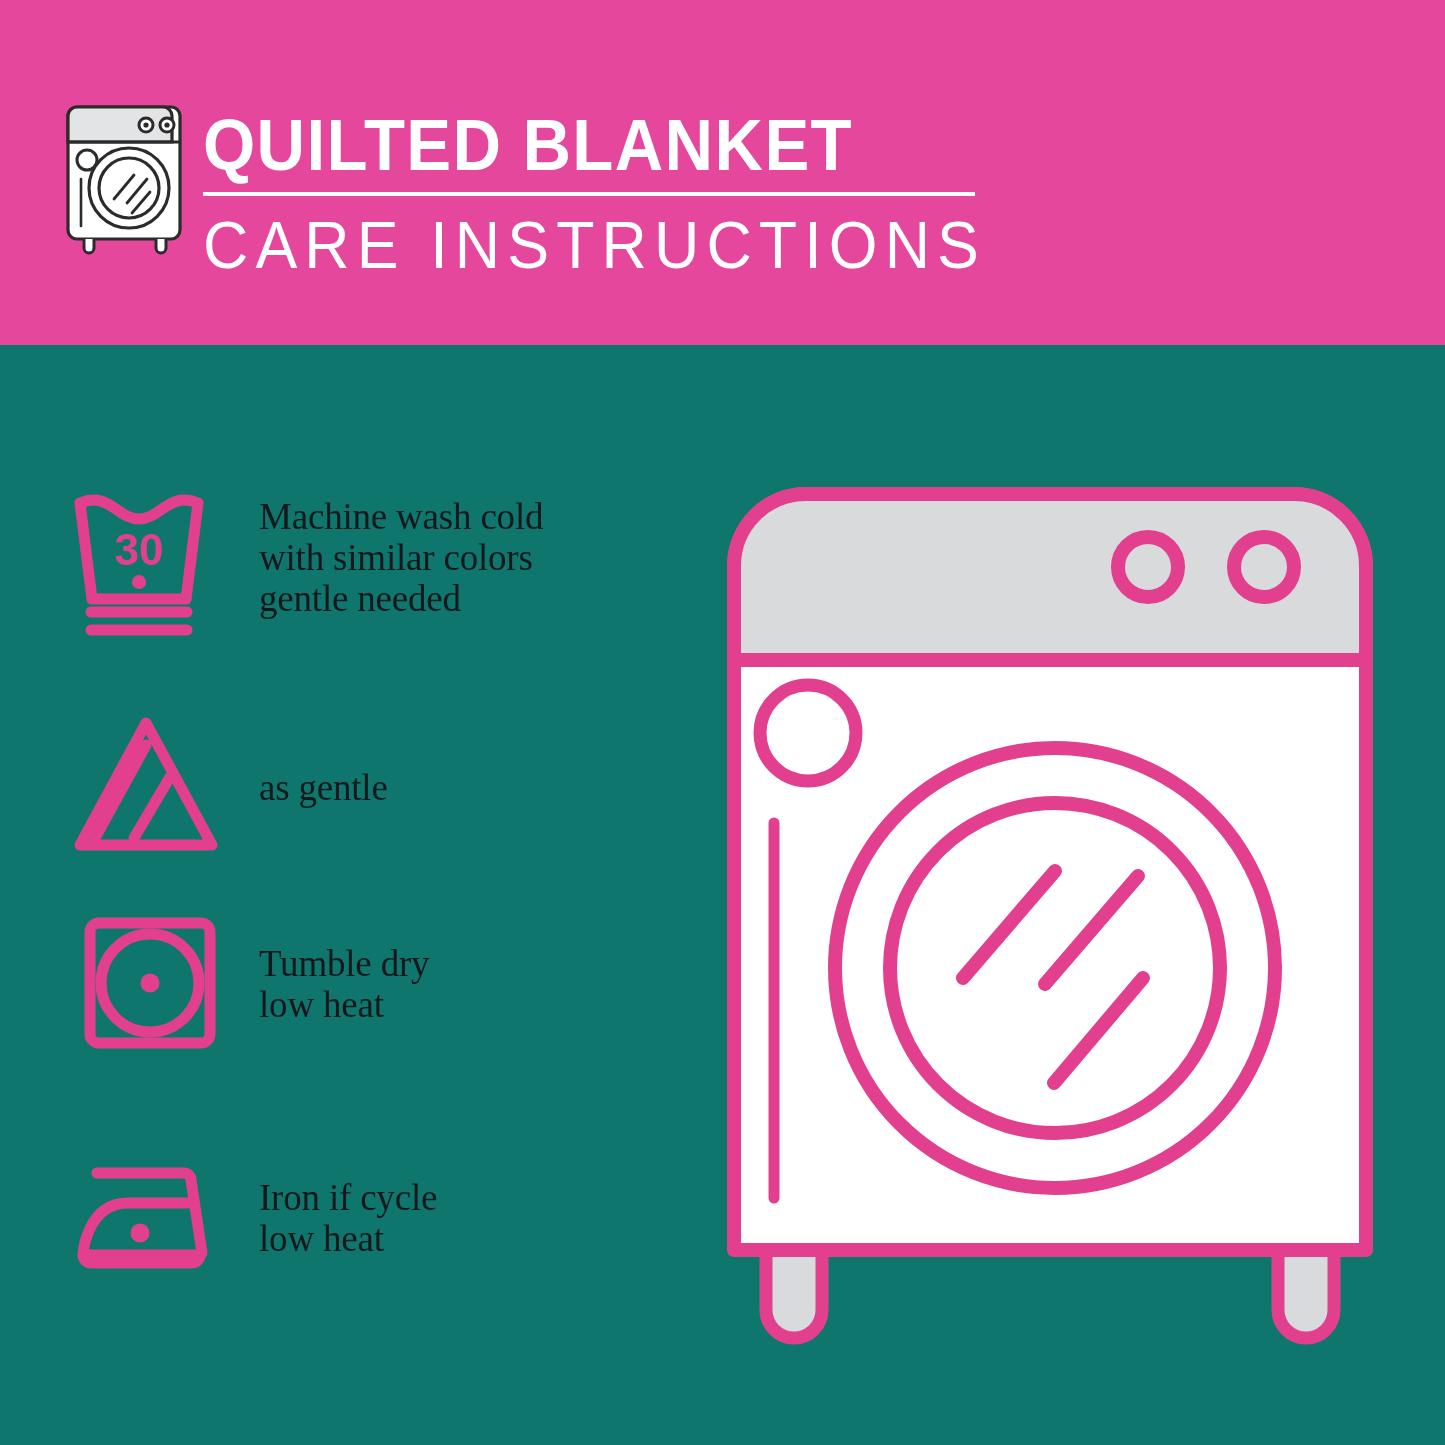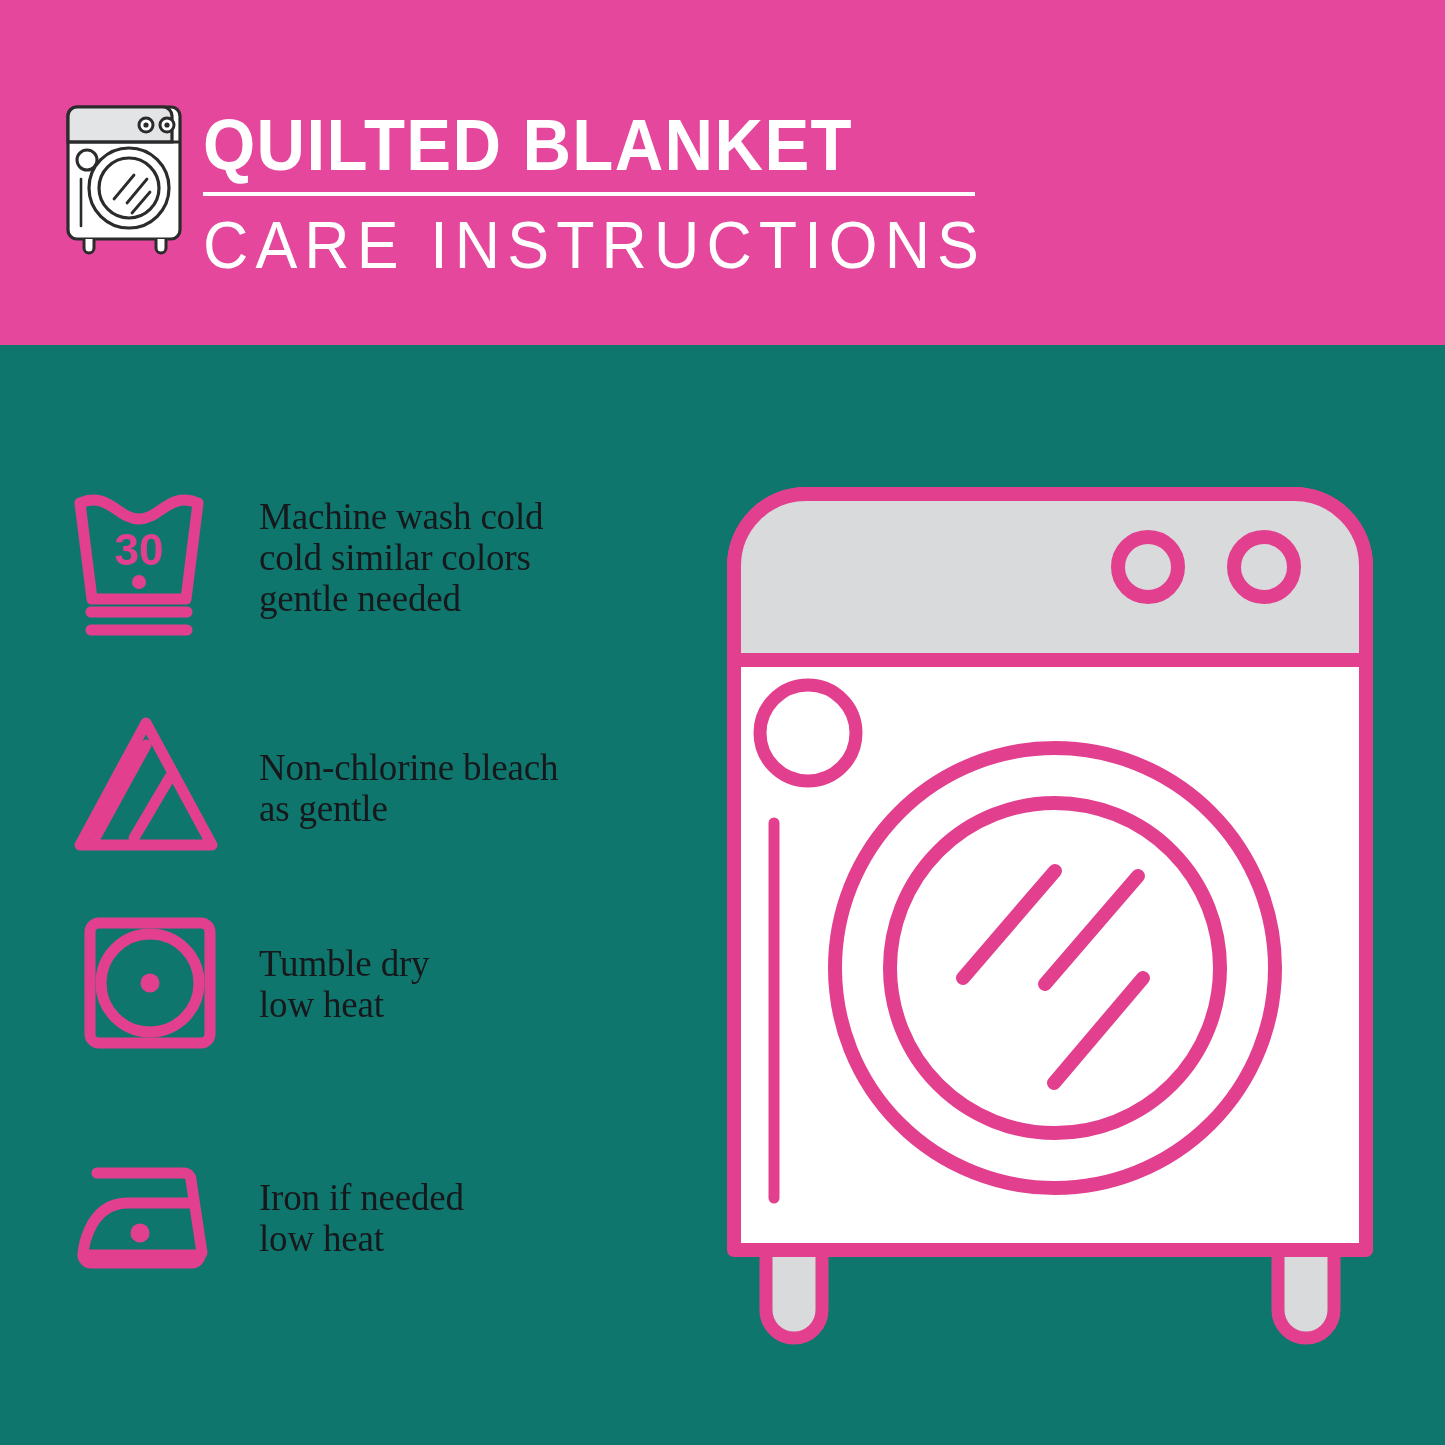--- a/index.html
+++ b/index.html
@@ -176,35 +176,34 @@
           <line x1="29" y1="137" x2="125" y2="137" stroke="#e2408f" stroke-width="11" stroke-linecap="round"></line>
           <line x1="29" y1="155" x2="125" y2="155" stroke="#e2408f" stroke-width="11" stroke-linecap="round"></line>
 
           <text x="77" y="90" text-anchor="middle" font-family="Liberation Sans, sans-serif" font-size="44" font-weight="bold" fill="#e2408f">30</text>
 
           <circle cx="77" cy="107" r="7" fill="#e2408f"></circle>
         </svg>
       </div>
       <div class="care-text">
         <span class="ln">Machine wash cold</span>
-        <span class="ln">cold similar colors</span>
+        <span class="ln">with similar colors</span>
         <span class="ln">gentle needed</span>
       </div>
     </div>
 
     <div class="care-row" id="row-1">
       <div class="care-icon">
         <svg viewBox="0 0 175 165" width="175" height="165" aria-hidden="true">
           <path d="M84 18 L150 140 L18 140 Z" fill="none" stroke="#e2408f" stroke-width="11" stroke-linejoin="round"></path>
           <line x1="84" y1="40" x2="33" y2="133" stroke="#e2408f" stroke-width="11" stroke-linecap="round"></line>
           <line x1="108" y1="72" x2="72" y2="133" stroke="#e2408f" stroke-width="11" stroke-linecap="round"></line>
         </svg>
       </div>
       <div class="care-text">
-        <span class="ln">Non-chlorine bleach</span>
         <span class="ln">as gentle</span>
       </div>
     </div>
 
     <div class="care-row" id="row-2">
       <div class="care-icon">
         <svg viewBox="0 0 175 165" width="175" height="165" aria-hidden="true">
           <rect x="28" y="22" width="120" height="120" rx="9" ry="9" fill="none" stroke="#e2408f" stroke-width="11"></rect>
           <circle cx="88" cy="82" r="49" fill="none" stroke="#e2408f" stroke-width="11"></circle>
           <circle cx="88" cy="82" r="9.5" fill="#e2408f"></circle>
@@ -222,21 +221,21 @@
 
           <path d="M35 38 H122 a7 7 0 0 1 7 7 L140 118" fill="none" stroke="#e2408f" stroke-width="11" stroke-linecap="round" stroke-linejoin="round"></path>
 
           <path d="M137 120 L21 120 C21 120 24 68 66 68 H131" fill="none" stroke="#e2408f" stroke-width="11" stroke-linecap="round" stroke-linejoin="round"></path>
 
           <path d="M21 120 a8 8 0 0 0 8 8 h101 a8 8 0 0 0 8 -8" fill="none" stroke="#e2408f" stroke-width="11" stroke-linecap="round" stroke-linejoin="round"></path>
           <circle cx="78" cy="98" r="9.5" fill="#e2408f"></circle>
         </svg>
       </div>
       <div class="care-text">
-        <span class="ln">Iron if needed</span>
+        <span class="ln">Iron if cycle</span>
         <span class="ln">low heat</span>
       </div>
     </div>
 
   </div>
 
   <div id="machine">
     <svg viewBox="0 0 700 890" width="700" height="890" aria-hidden="true">
 
       <path d="M48 760 v72 a28 28 0 0 0 56 0 v-72 z" fill="#d9dadb" stroke="#e2408f" stroke-width="13" stroke-linejoin="round"></path>

